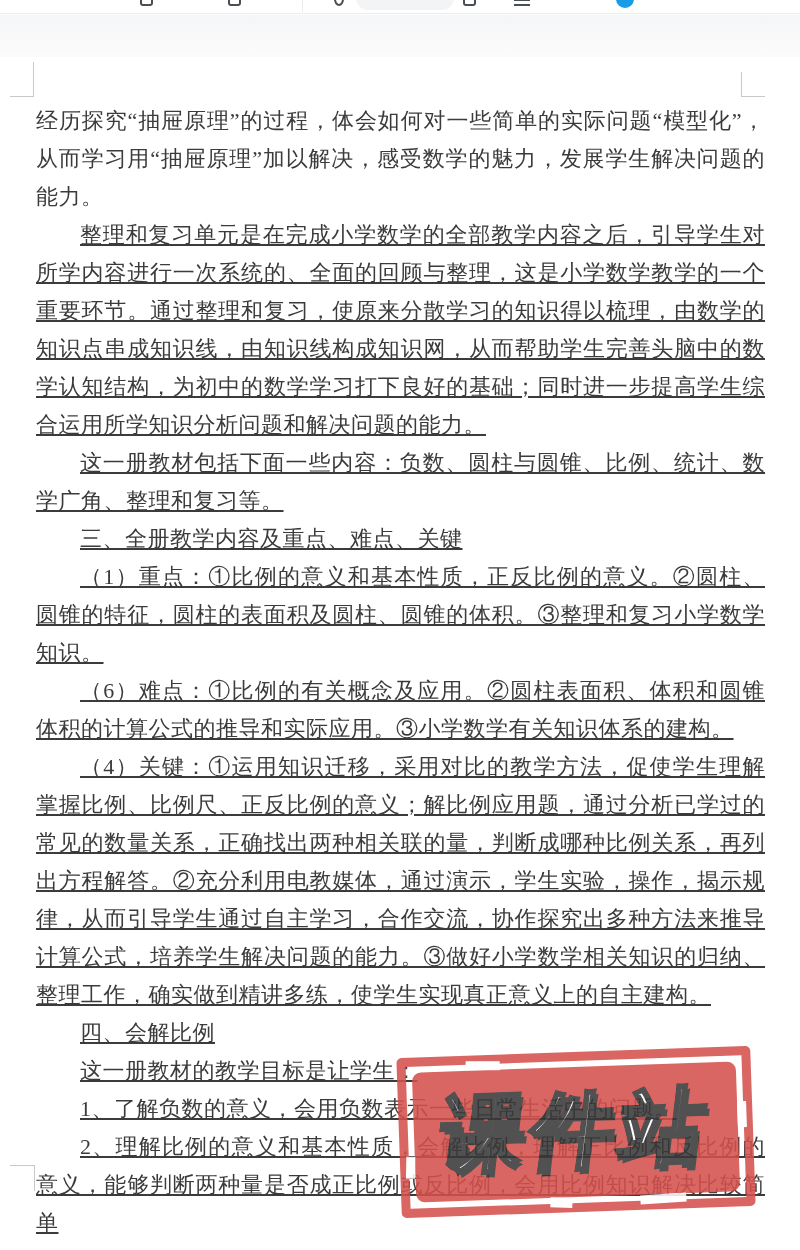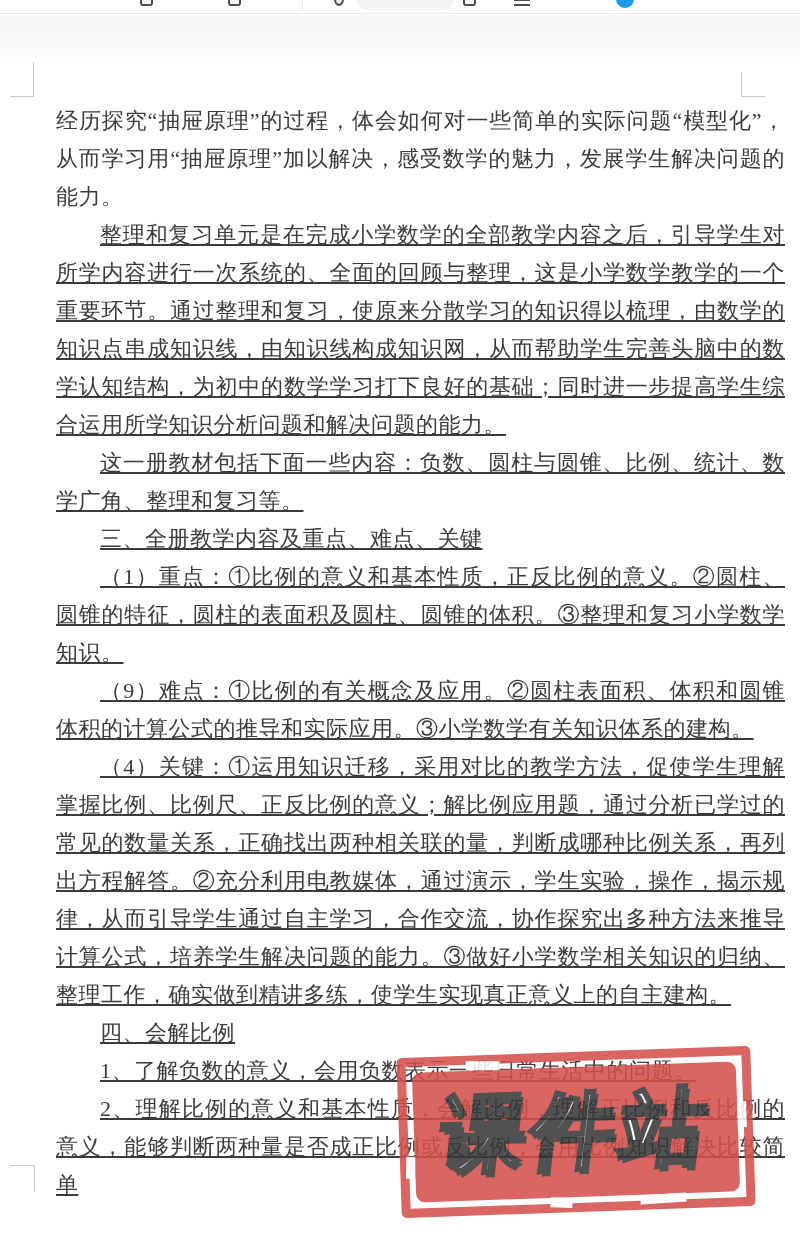--- a/index.html
+++ b/index.html
@@ -51,21 +51,21 @@
     border-right:1px solid #c9c9c9; border-bottom:1px solid #c9c9c9; }
   .mark-tr { left:741px; top:72px; width:24px; height:25px;
     border-left:1px solid #c9c9c9; border-bottom:1px solid #c9c9c9; }
   .mark-bl { left:10px; top:1165px; width:25px; height:26px;
     border-right:1px solid #c9c9c9; border-top:1px solid #c9c9c9; }
 
   
   .doc-text {
     position:absolute; left:36px; top:102px; width:729px; z-index:4;
     font-size:22px; line-height:38px; color:#3b3b3b;
-    text-align:justify; letter-spacing:0.5px;margin-left:20px;
+    text-align:justify; letter-spacing:0.5px;
   }
   .doc-text p { margin:0; }
   .doc-text p.indent { text-indent:2em;text-decoration:underline; }
 
   
   .stamp {
     position:absolute; left:399px; top:1052px; width:354px; height:160px;
     transform:rotate(-2deg); transform-origin:center center;
     z-index:10; opacity:0.87;
   }
@@ -115,23 +115,24 @@
 <span class="mark mark-tl"></span>
 <span class="mark mark-tr"></span>
 <span class="mark mark-bl"></span>
 
 <div class="doc-text">
   <p>经历探究“抽屉原理”的过程，体会如何对一些简单的实际问题“模型化”，从而学习用“抽屉原理”加以解决，感受数学的魅力，发展学生解决问题的能力。</p>
   <p class="indent">整理和复习单元是在完成小学数学的全部教学内容之后，引导学生对所学内容进行一次系统的、全面的回顾与整理，这是小学数学教学的一个重要环节。通过整理和复习，使原来分散学习的知识得以梳理，由数学的知识点串成知识线，由知识线构成知识网，从而帮助学生完善头脑中的数学认知结构，为初中的数学学习打下良好的基础；同时进一步提高学生综合运用所学知识分析问题和解决问题的能力。</p>
   <p class="indent">这一册教材包括下面一些内容：负数、圆柱与圆锥、比例、统计、数学广角、整理和复习等。</p>
   <p class="indent">三、全册教学内容及重点、难点、关键</p>
   <p class="indent">（1）重点：①比例的意义和基本性质，正反比例的意义。②圆柱、圆锥的特征，圆柱的表面积及圆柱、圆锥的体积。③整理和复习小学数学知识。</p>
-  <p class="indent">（9）难点：①比例的有关概念及应用。②圆柱表面积、体积和圆锥体积的计算公式的推导和实际应用。③小学数学有关知识体系的建构。</p>
+  <p class="indent">（6）难点：①比例的有关概念及应用。②圆柱表面积、体积和圆锥体积的计算公式的推导和实际应用。③小学数学有关知识体系的建构。</p>
   <p class="indent">（4）关键：①运用知识迁移，采用对比的教学方法，促使学生理解掌握比例、比例尺、正反比例的意义；解比例应用题，通过分析已学过的常见的数量关系，正确找出两种相关联的量，判断成哪种比例关系，再列出方程解答。②充分利用电教媒体，通过演示，学生实验，操作，揭示规律，从而引导学生通过自主学习，合作交流，协作探究出多种方法来推导计算公式，培养学生解决问题的能力。③做好小学数学相关知识的归纳、整理工作，确实做到精讲多练，使学生实现真正意义上的自主建构。</p>
   <p class="indent">四、会解比例</p>
+  <p class="indent">这一册教材的教学目标是让学生：</p>
   <p class="indent">1、了解负数的意义，会用负数表示一些日常生活中的问题。</p>
   <p class="indent">2、理解比例的意义和基本性质，会解比例，理解正比例和反比例的意义，能够判断两种量是否成正比例或反比例，会用比例知识解决比较简单</p>
 </div>
 
 <div class="stamp">
   <div class="stamp-frame">
     <span class="notch n1"></span>
     <span class="notch n2"></span>
     <span class="notch n3"></span>
     <span class="notch n4"></span>

